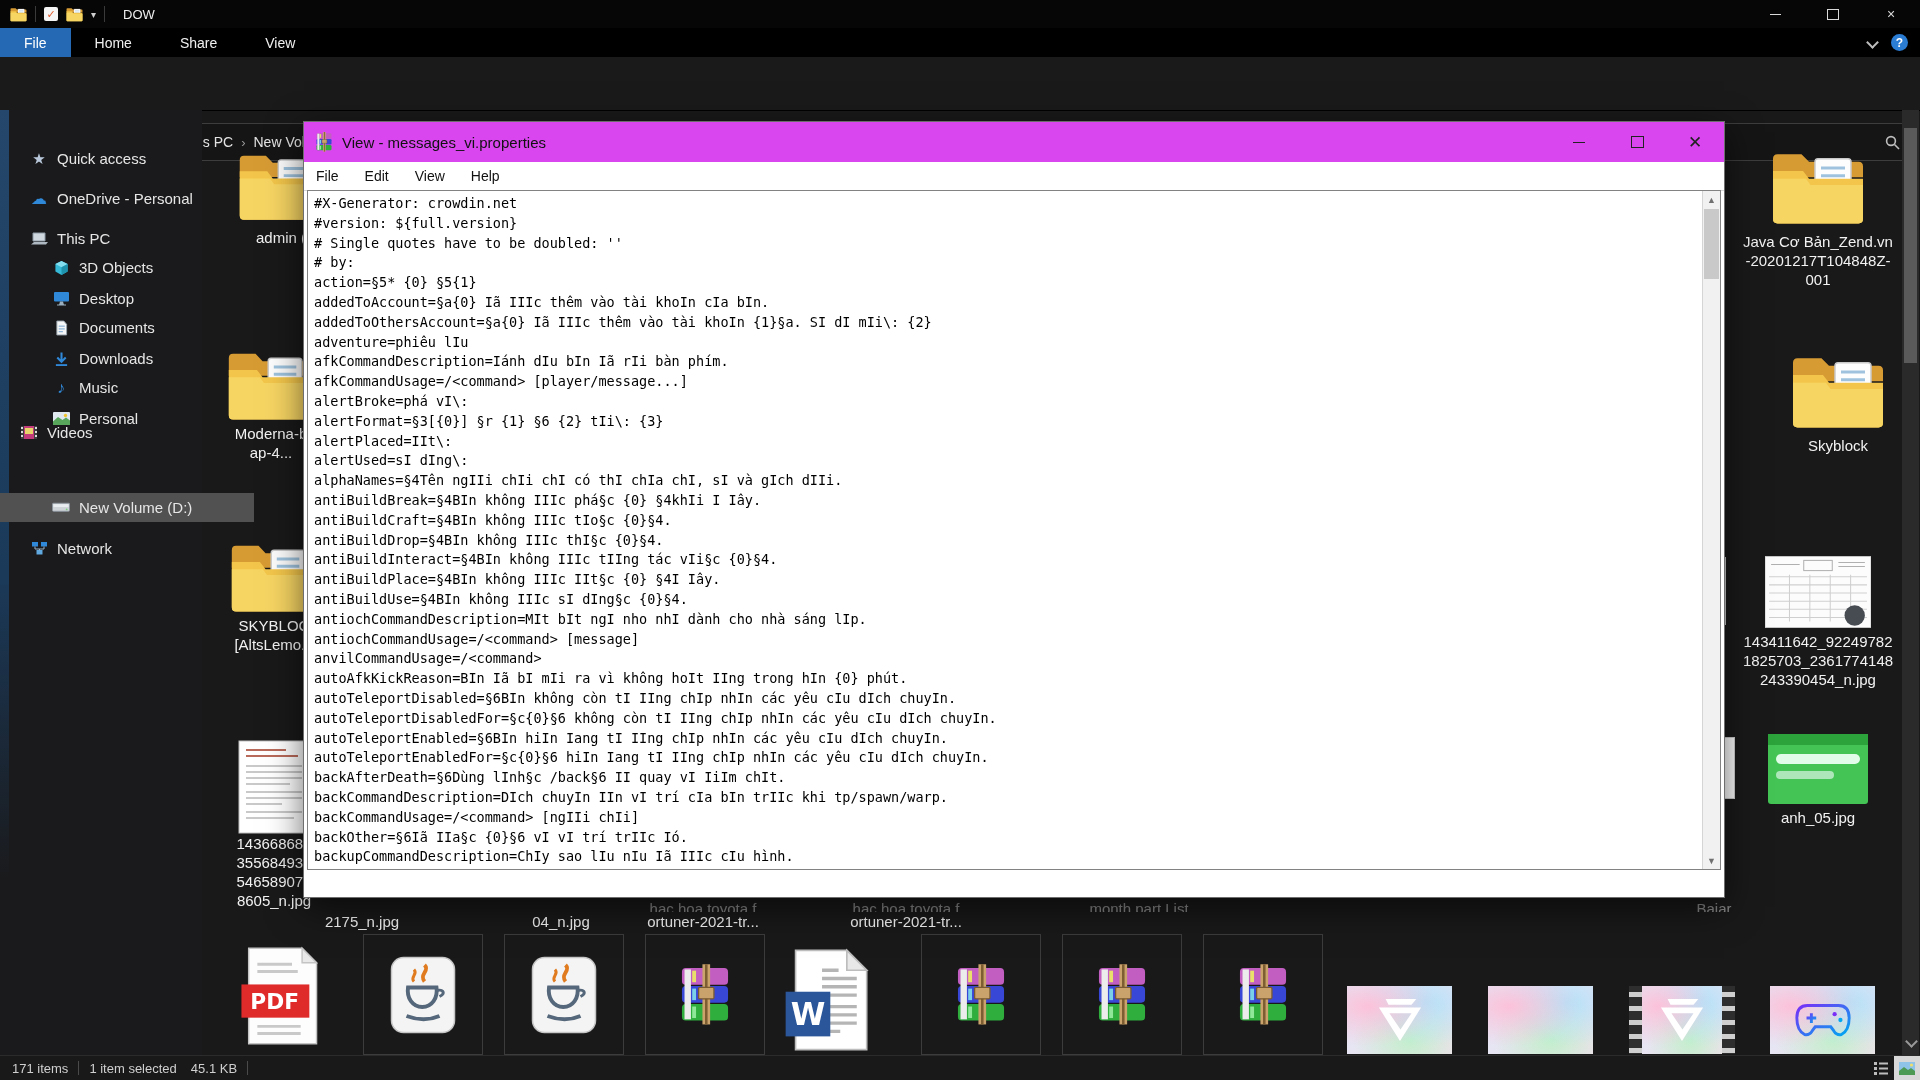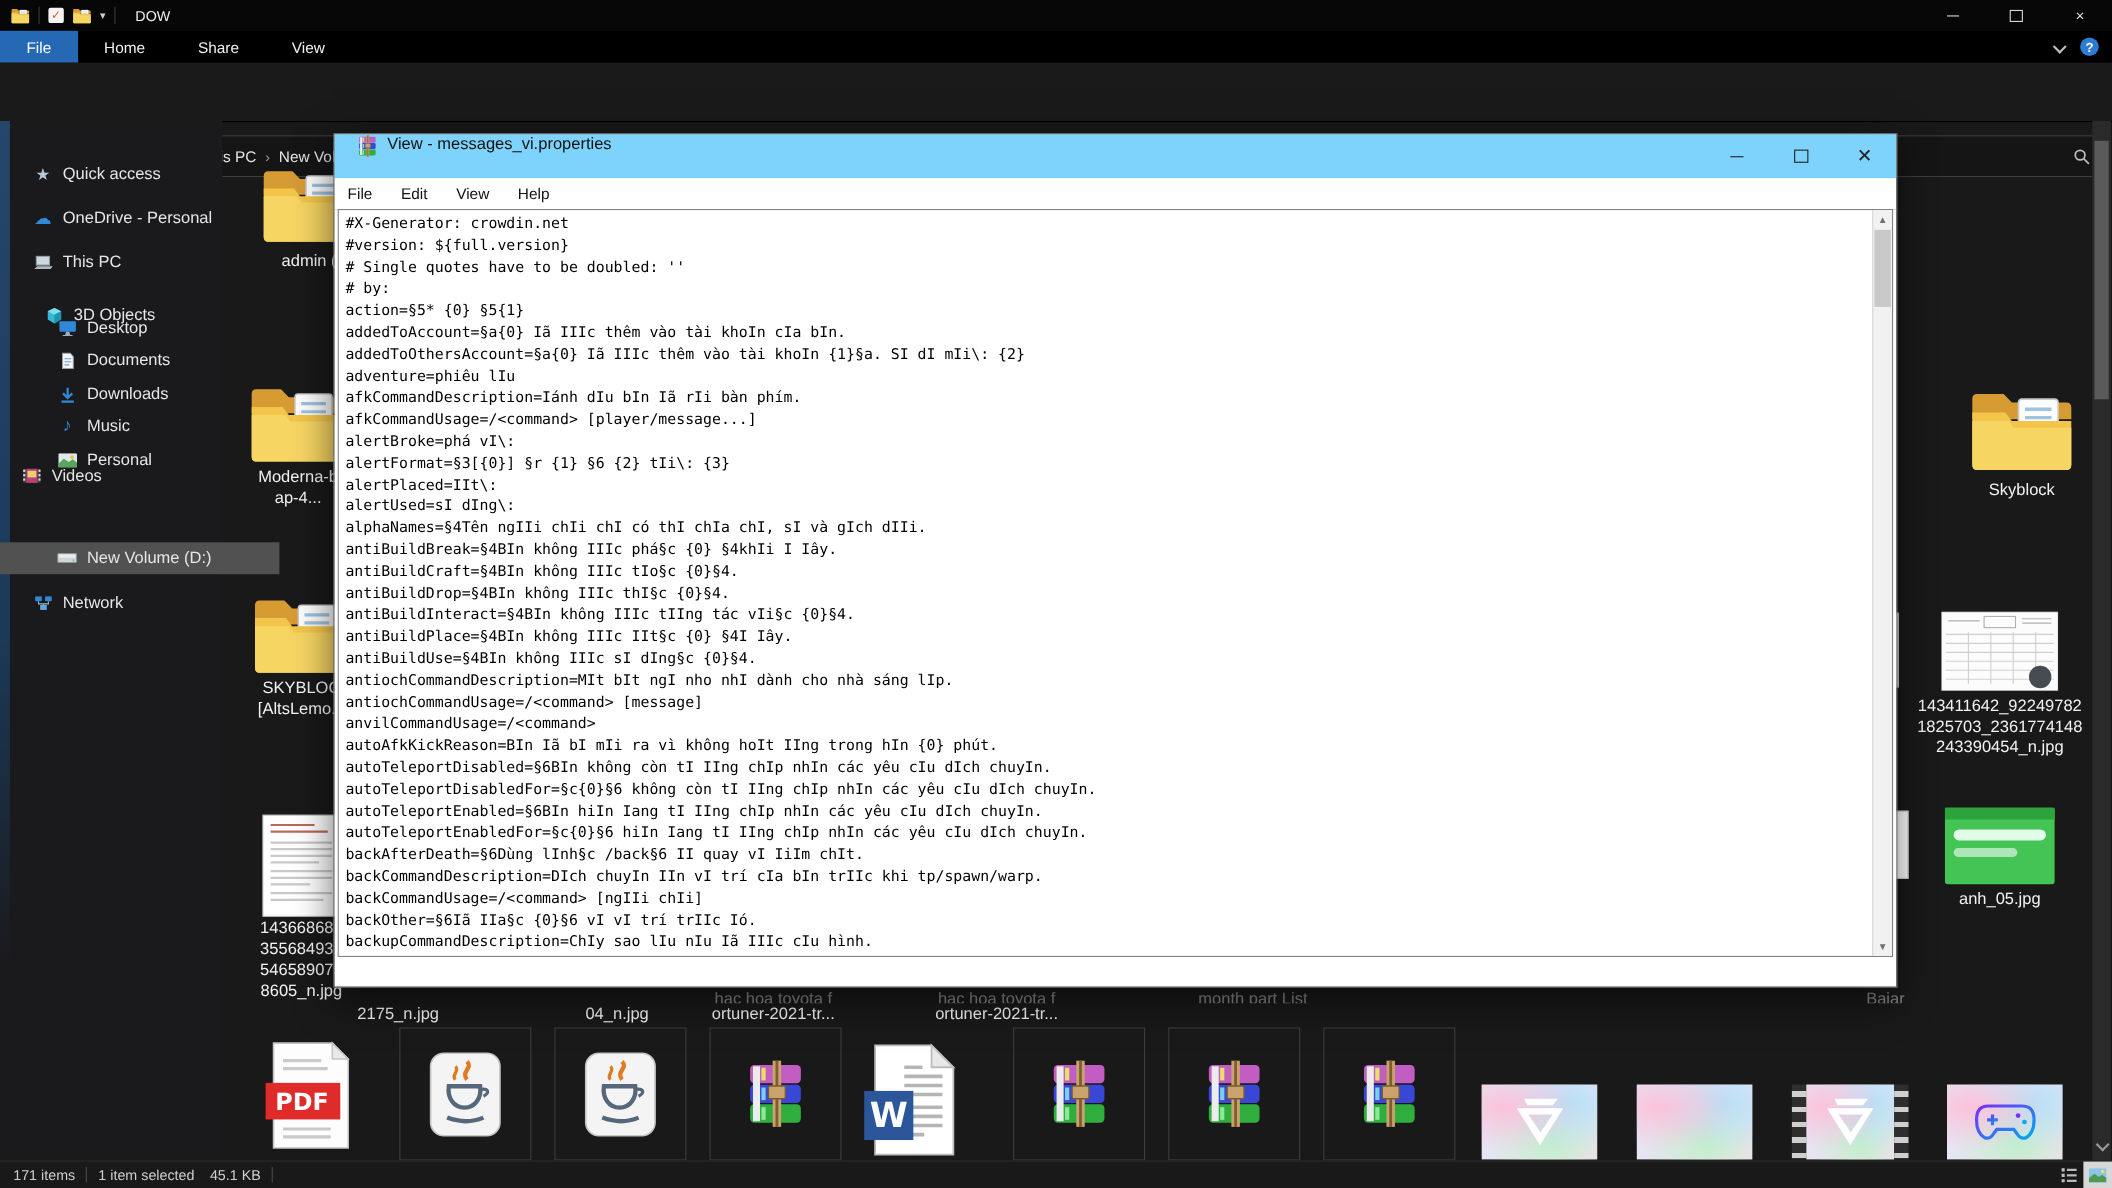--- a/index.html
+++ b/index.html
@@ -58,21 +58,21 @@
   .film{position:relative;}
   .film:before,.film:after{content:"";position:absolute;top:0;bottom:0;width:13px;background:
      repeating-linear-gradient(#2e2e2e 0 6px,#cfcfcf 6px 11px,#2e2e2e 11px 14px);}
   .film:before{left:-13px;} .film:after{right:-13px;}
   .cellbox{border:1px solid #3c3c3c;}
   .cliplabel{position:absolute;text-align:center;font-size:15px;color:#f2f2f2;line-height:19px;white-space:nowrap;transform:translateX(-50%);}
   .cliplabel .l1{opacity:.5;display:block;height:13px;overflow:hidden;}
   
   .dialog{position:absolute;left:304px;top:122px;width:1420px;height:775px;background:#fff;z-index:40;
      outline:1px solid #6e6e6e;box-shadow:0 10px 34px rgba(0,0,0,.6);color:#000;}
-  .dtitle{height:40px;display:flex;align-items:flex-start;padding-left:20px;background:#7dd3fc;}
+  .dtitle{height:40px;display:flex;align-items:center;padding-left:10px;background:#d946ef;}
   .dtitle .ticon{width:20px;height:22px;margin-right:8px;}
   .dtitle .ttext{font-size:15px;color:#111;}
   .dbtns{margin-left:auto;display:flex;height:40px;}
   .dbtn{width:58px;display:flex;align-items:center;justify-content:center;color:#222;font-size:17px;}
   .dbtn .minl{width:12px;height:1px;background:#222;}
   .dbtn .maxb{width:11px;height:10px;border:1px solid #222;}
   .dmenu{height:28px;display:flex;align-items:center;gap:26px;padding-left:12px;font-size:14px;color:#111;border-bottom:1px solid #d9d9d9;}
   .dtextwrap{position:absolute;left:3px;right:3px;top:68px;height:678px;border:1px solid #828282;background:#fff;overflow:hidden;}
   .dtext{position:absolute;left:6px;top:3px;right:24px;bottom:0;font-family:"DejaVu Sans Mono","Liberation Mono",monospace;
      font-size:13.5px;line-height:19.8px;color:#000;white-space:pre;overflow:hidden;}
@@ -201,21 +201,21 @@
         </div>
         <div class="srow" style="top: 114px; padding-left: 30px;">
           <span class="sic">
             <svg width="17" height="14" viewBox="0 0 17 14">
               <path d="M2 1h12v8H2z" fill="#cfd8df" stroke="#8d9aa5"></path>
               <path d="M0 12.5h15l2-2.5H3z" fill="#aeb9c2"></path>
             </svg>
           </span>
           <span>This PC</span>
         </div>
-        <div class="srow" style="top: 143px; padding-left: 40px; margin-top: 19px;">
+        <div class="srow" style="top: 143px; padding-left: 52px;">
           <span class="sic">
             <svg width="15" height="16" viewBox="0 0 16 17">
               <path d="M8 1l6.5 3.2v8L8 16l-6.5-3.8v-8z" fill="#35b9d6"></path>
               <path d="M8 1l6.5 3.2L8 7.6 1.5 4.2z" fill="#83dff0"></path>
               <path d="M8 7.6V16l6.5-3.8v-8z" fill="#1f93ad"></path>
             </svg>
           </span>
           <span>3D Objects</span>
         </div>
         <div class="srow" style="top: 174px; padding-left: 52px;">
@@ -370,20 +370,31 @@
             </g>
           </svg></i></span>
     <div class="flines">
       <span>143668681</span>
         <span>355684931</span>
       <span>546589075</span>
         <span>8605_n.jpg</span>
     </div>
   </div>
 
+  <div class="fitem" style="left:1742px;top:148px;width:152px;">
+    <span class="ficon" style="width:96px;height:80px;"><i style="display: inline-block; width: 100%; height: 100%;"><svg width="100%" height="100%" viewBox="0 0 64 52" preserveAspectRatio="none">
+            <path d="M2 7q0-3 3-3h16l5 5h33q3 0 3 3v7H2z" fill="#d79b34"></path>
+            <rect x="30" y="7" width="24" height="38" rx="2" fill="#fdfdfd" stroke="#c9c9c9"></rect>
+            <path d="M34 13h16M34 18h16M34 23h16M34 28h16" stroke="#9fc3de" stroke-width="2"></path>
+            <path d="M34 31h16v10H34z" fill="#86b7dc"></path>
+            <path d="M2 46V15h20l4 5h36v26q0 3-3 3H5q-3 0-3-3z" fill="#f3c64b"></path>
+            <path d="M2 46V20h22l3 4h35v22q0 3-3 3H5q-3 0-3-3z" fill="#f7d563"></path>
+          </svg></i></span>
+    <div class="flabel">Java Cơ Bản_Zend.vn-20201217T104848Z-001</div>
+  </div>
   <div class="fitem" style="left:1762px;top:352px;width:152px;">
     <span class="ficon" style="width:96px;height:80px;"><i style="display: inline-block; width: 100%; height: 100%;"><svg width="100%" height="100%" viewBox="0 0 64 52" preserveAspectRatio="none">
             <path d="M2 7q0-3 3-3h16l5 5h33q3 0 3 3v7H2z" fill="#d79b34"></path>
             <rect x="30" y="7" width="24" height="38" rx="2" fill="#fdfdfd" stroke="#c9c9c9"></rect>
             <path d="M34 13h16M34 18h16M34 23h16M34 28h16" stroke="#9fc3de" stroke-width="2"></path>
             <path d="M34 31h16v10H34z" fill="#86b7dc"></path>
             <path d="M2 46V15h20l4 5h36v26q0 3-3 3H5q-3 0-3-3z" fill="#f3c64b"></path>
             <path d="M2 46V20h22l3 4h35v22q0 3-3 3H5q-3 0-3-3z" fill="#f7d563"></path>
           </svg></i></span>
     <div class="flabel">Skyblock</div>

